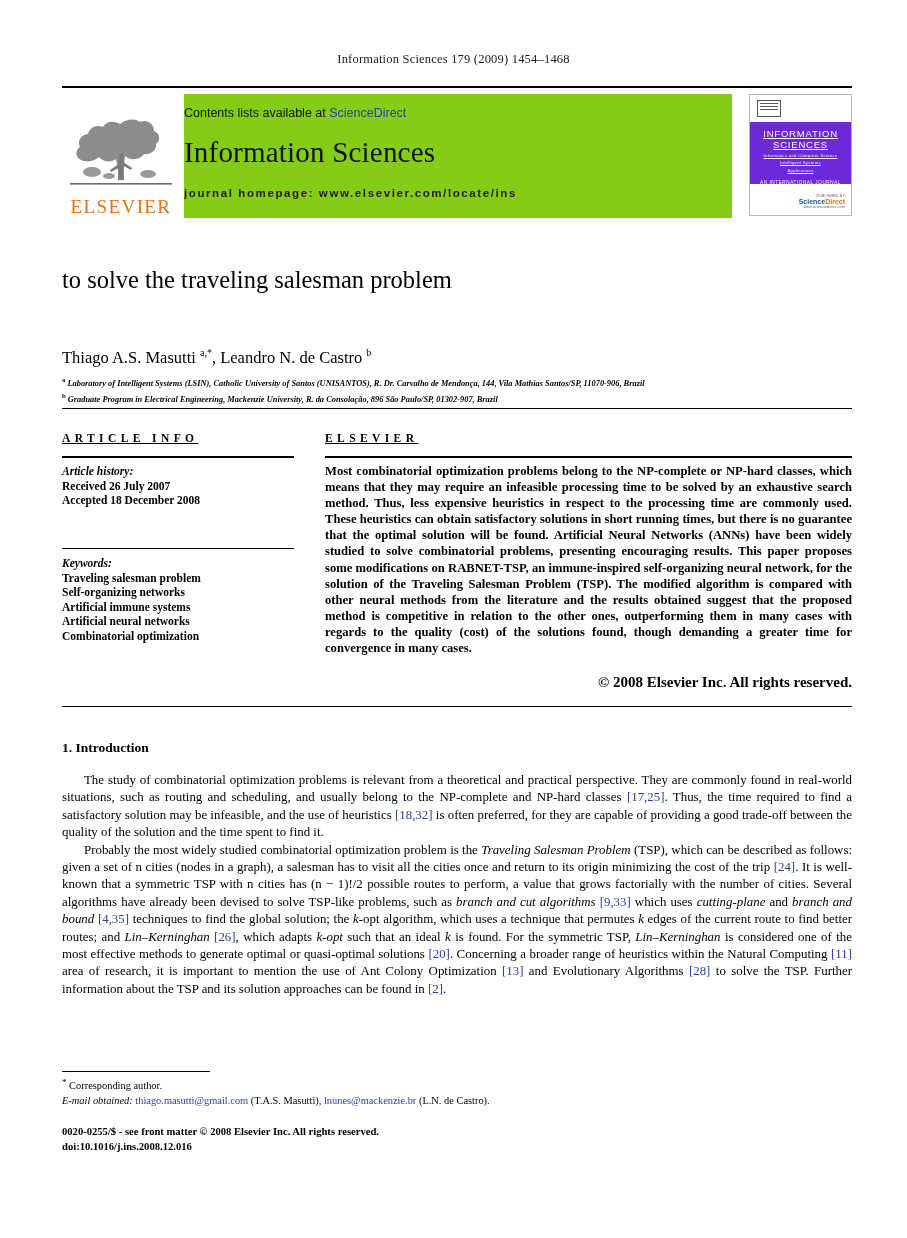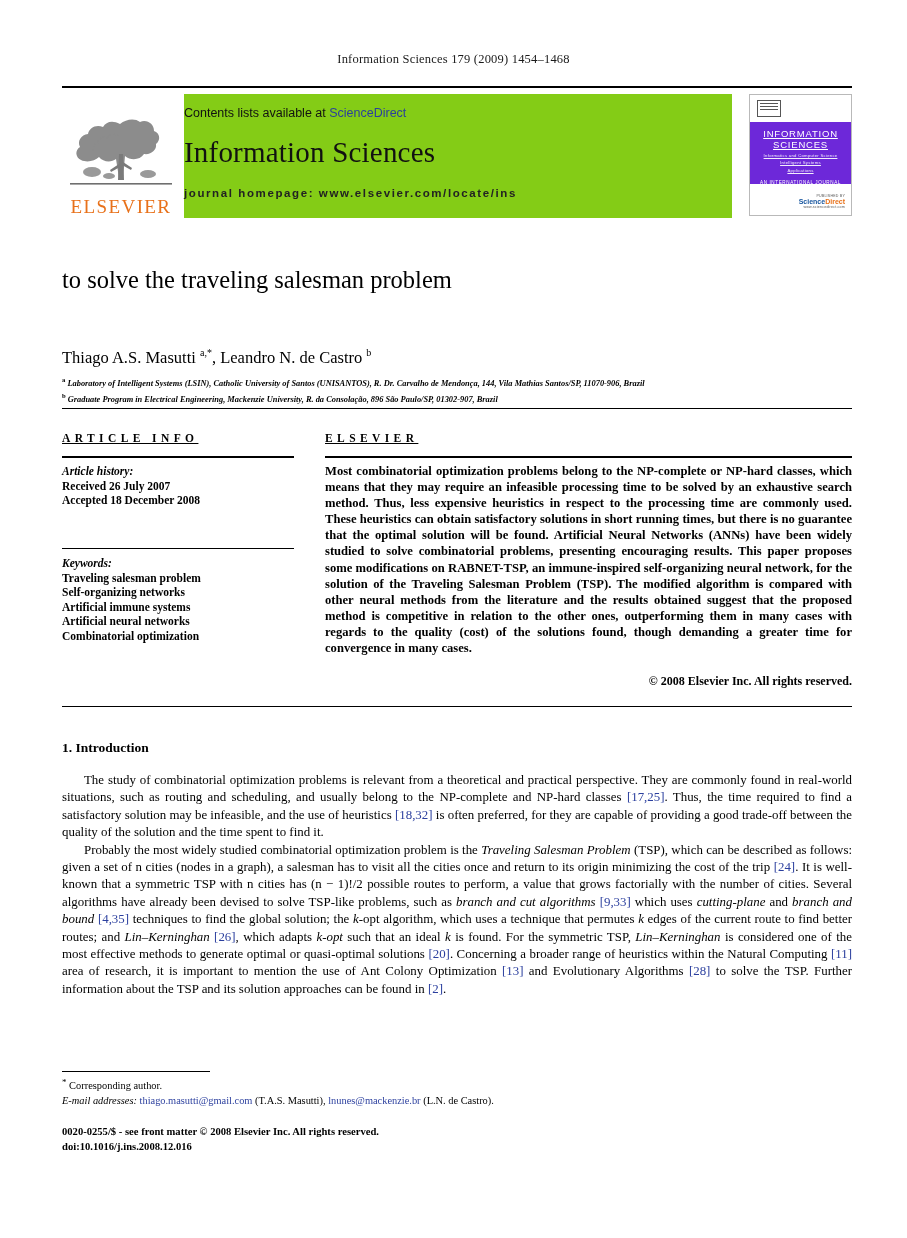--- a/index.html
+++ b/index.html
@@ -294,21 +294,21 @@
     font-weight: bold;
     text-align: justify;
     color: #000;
   }
   .copyright {
     position: absolute;
     top: 674px;
     left: 325px;
     width: 527px;
     text-align: right;
-    font-size: 12px;
+    font-size: 15px;
     font-weight: bold;
   }
   .info-rule-bottom {
     position: absolute;
     top: 706px;
     left: 62px;
     width: 790px;
     border-top: 1px solid #000;
   }
 
@@ -472,21 +472,21 @@
     <p>Probably the most widely studied combinatorial optimization problem is the <span class="it">Traveling Salesman Problem</span> (TSP), which can be described as follows: given a set of n cities (nodes in a graph), a salesman has to visit all the cities once and return to its origin minimizing the cost of the trip <span class="cit">[24]</span>. It is well-known that a symmetric TSP with n cities has (n − 1)!/2 possible routes to perform, a value that grows factorially with the number of cities. Several algorithms have already been devised to solve TSP-like problems, such as <span class="it">branch and cut algorithms</span> <span class="cit">[9,33]</span> which uses <span class="it">cutting-plane</span> and <span class="it">branch and bound</span> <span class="cit">[4,35]</span> techniques to find the global solution; the <span class="it">k</span>-opt algorithm, which uses a technique that permutes <span class="it">k</span> edges of the current route to find better routes; and <span class="it">Lin–Kerninghan</span> <span class="cit">[26]</span>, which adapts <span class="it">k-opt</span> such that an ideal <span class="it">k</span> is found. For the symmetric TSP, <span class="it">Lin–Kerninghan</span> is considered one of the most effective methods to generate optimal or quasi-optimal solutions <span class="cit">[20]</span>. Concerning a broader range of heuristics within the Natural Computing <span class="cit">[11]</span> area of research, it is important to mention the use of Ant Colony Optimization <span class="cit">[13]</span> and Evolutionary Algorithms <span class="cit">[28]</span> to solve the TSP. Further information about the TSP and its solution approaches can be found in <span class="cit">[2]</span>.</p>
   </div>
 
   <div class="foot-rule"></div>
   <div class="footnote">
     <div>
       <span class="star">*</span>
       <span>Corresponding author.</span>
     </div>
     <div>
-      <span class="em-lbl">E-mail addresses:</span>
+      <span class="em-lbl">E-mail obtained:</span>
       <a href="#">thiago.masutti@gmail.com</a>
       <span>(T.A.S. Masutti),</span>
       <a href="#">lnunes@mackenzie.br</a>
       <span>(L.N. de Castro).</span>
     </div>
   </div>
   <div class="issn">
     <div>0020-0255/$ - see front matter © 2008 Elsevier Inc. All rights reserved.</div>
     <div>doi:10.1016/j.ins.2008.12.016</div>
   </div>

